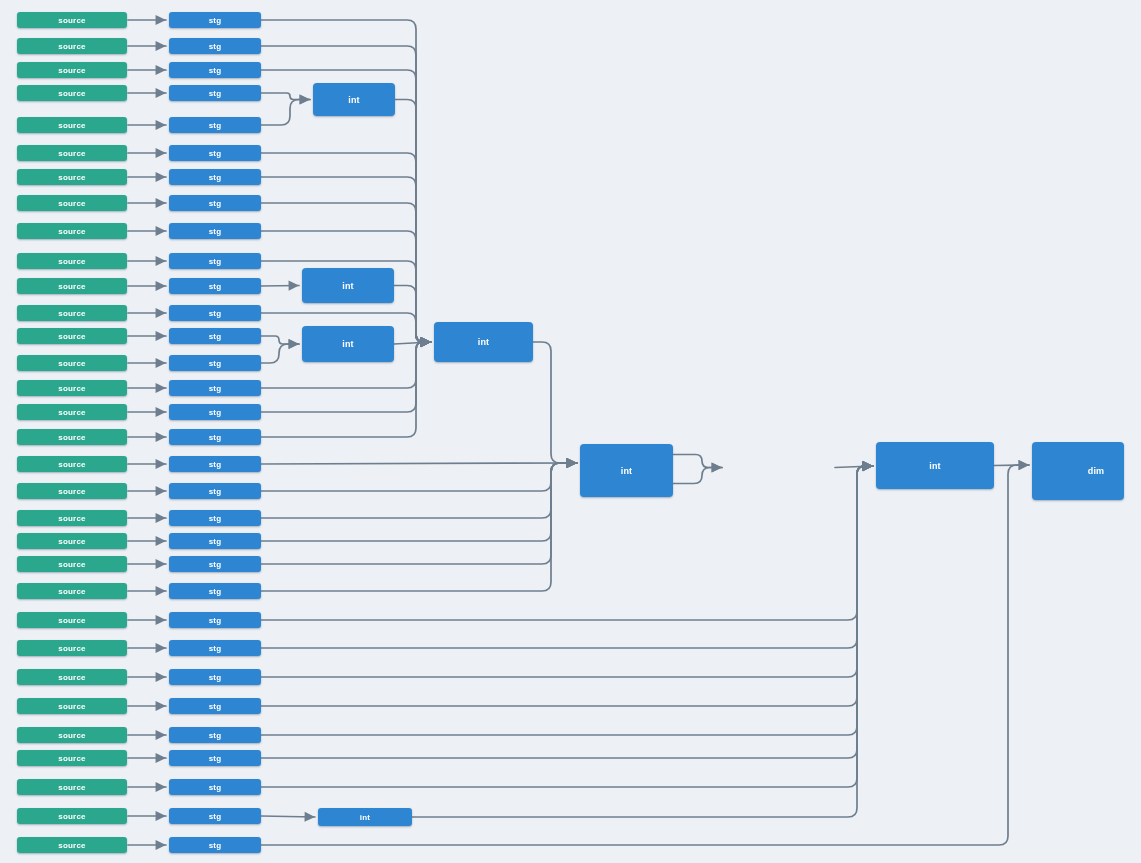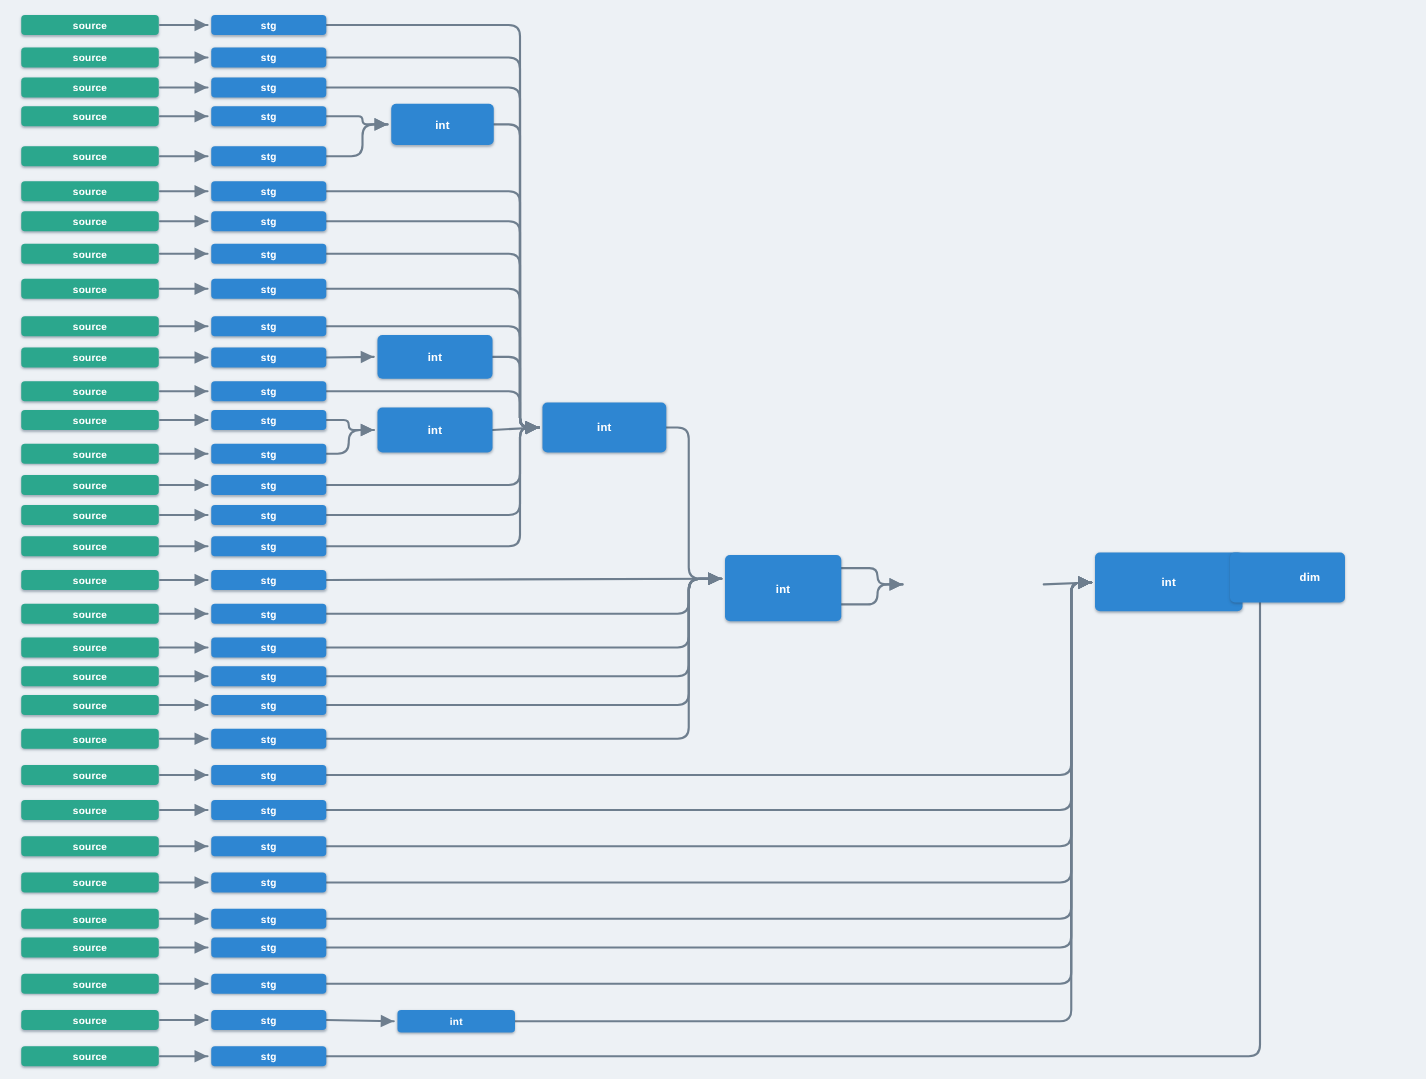--- a/index.html
+++ b/index.html
@@ -302,16 +302,16 @@
     </div>
     <div class="node lg" style="left: 580px; top: 444px; width: 93px; height: 53px; background: rgb(46, 134, 210); color: rgb(255, 255, 255);">
       <span>int</span>
     </div>
     <div class="node lg" style="left: 876px; top: 442px; width: 118px; height: 47px; background: rgb(46, 134, 210); color: rgb(255, 255, 255);">
       <span>int</span>
     </div>
     <div class="node" style="left: 318px; top: 808px; width: 94px; height: 18px; background: rgb(46, 134, 210); color: rgb(255, 255, 255);">
       <span>int</span>
     </div>
-    <div class="node lg" style="left: 984px; top: 442px; width: 92px; height: 40px; background: rgb(46, 134, 210); color: rgb(255, 255, 255); padding-left: 36px;">
+    <div class="node lg" style="left: 1032px; top: 442px; width: 92px; height: 58px; background: rgb(46, 134, 210); color: rgb(255, 255, 255); padding-left: 36px;">
       <span>dim</span>
     </div>
   </div>
 
 </body></html>

